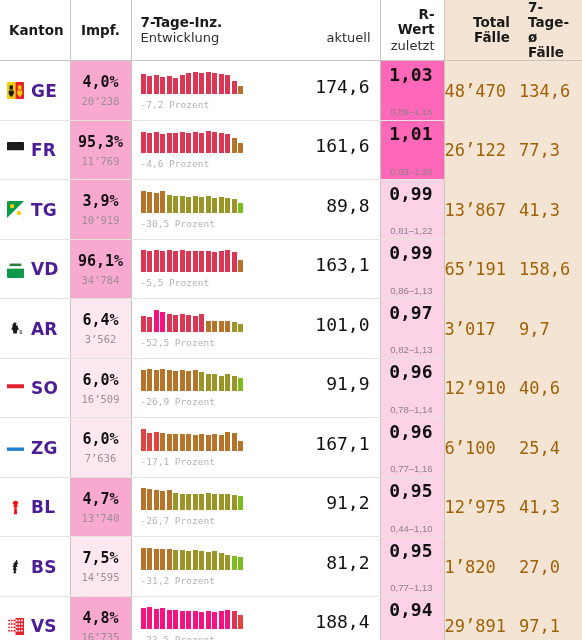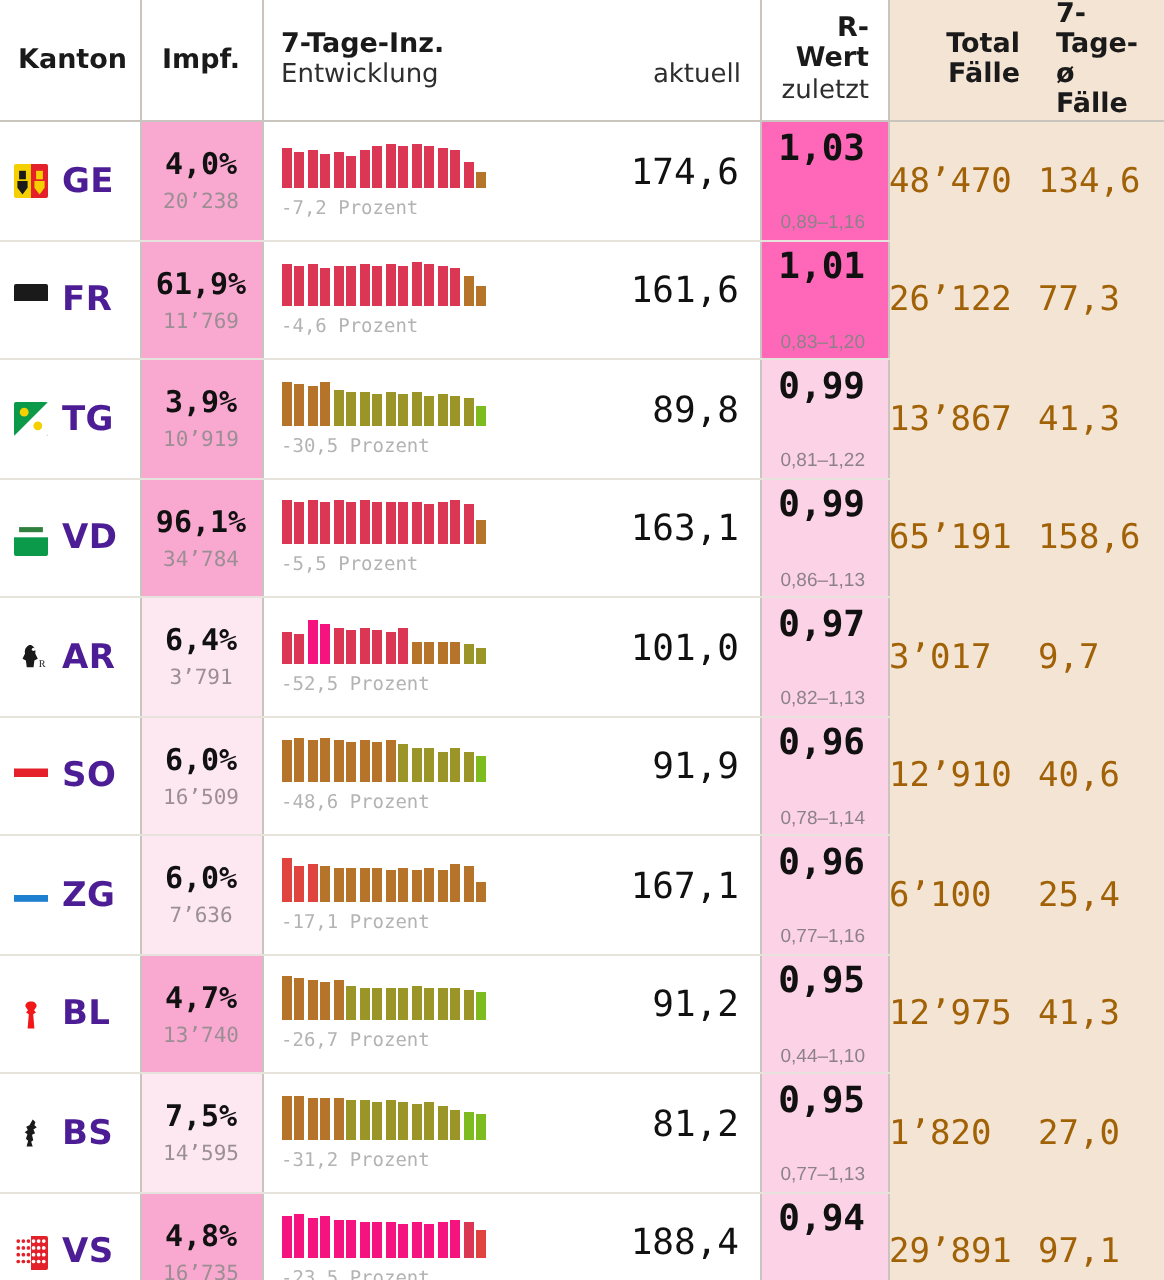--- a/index.html
+++ b/index.html
@@ -318,21 +318,21 @@
           <div class="kanton-inner">
             <span class="flag"><svg viewBox="0 0 20 20">
                 <rect x="0" y="0" width="20" height="10" fill="#1a1a1a"></rect>
                 <rect x="0" y="10" width="20" height="10" fill="#ffffff"></rect>
               </svg></span>
             <span class="kanton-abbr">FR</span>
           </div>
         </td>
         <td class="hairline" style="background:#f9a8d0">
           <div class="impf-inner">
-            <div class="impf-pct">61,9%</div>
+            <div class="impf-pct">95,3%</div>
             <div class="impf-cnt">11’769</div>
           </div>
         </td>
         <td class="spark-cell hairline" colspan="2">
           <div class="spark-wrap">
             <div class="spark-block">
               <div class="bars">
                 <i style="height:21px;background:#dc3655"></i>
                 <i style="height:20px;background:#dc3655"></i>
                 <i style="height:21px;background:#dc3655"></i>
@@ -480,21 +480,21 @@
                 <path d="M9 3 C7 4 6 6 6.5 8 L5 11 l2 1 l0.5 4 h4 L12 12 l2-1 l-1.5-3 C13 6 12 4 10 3 z" fill="#1a1a1a"></path>
                 <circle cx="11.5" cy="5.5" r="1" fill="#ffffff"></circle>
                 <text x="14.5" y="16" font-size="6" fill="#1a1a1a" font-family="serif">R</text>
               </svg></span>
             <span class="kanton-abbr">AR</span>
           </div>
         </td>
         <td class="hairline" style="background:#fde8f2">
           <div class="impf-inner">
             <div class="impf-pct">6,4%</div>
-            <div class="impf-cnt">3’791</div>
+            <div class="impf-cnt">3’562</div>
           </div>
         </td>
         <td class="spark-cell hairline" colspan="2">
           <div class="spark-wrap">
             <div class="spark-block">
               <div class="bars">
                 <i style="height:16px;background:#dc3655"></i>
                 <i style="height:15px;background:#dc3655"></i>
                 <i style="height:22px;background:#f5147f"></i>
                 <i style="height:20px;background:#f5147f"></i>
@@ -556,21 +556,21 @@
                 <i style="height:20px;background:#b5742a"></i>
                 <i style="height:21px;background:#b5742a"></i>
                 <i style="height:19px;background:#9a9526"></i>
                 <i style="height:17px;background:#9a9526"></i>
                 <i style="height:17px;background:#9a9526"></i>
                 <i style="height:15px;background:#9a9526"></i>
                 <i style="height:17px;background:#9a9526"></i>
                 <i style="height:15px;background:#9a9526"></i>
                 <i style="height:13px;background:#7dbb1e"></i>
               </div>
-              <div class="spark-label">-48,6 Prozent</div>
+              <div class="spark-label">-26,9 Prozent</div>
             </div>
             <div class="akt-val">91,9</div>
           </div>
         </td>
         <td class="hairline" style="background:#fcd2e6">
           <div class="rwert-inner">
             <div class="rwert-val">0,96</div>
             <div class="rwert-ci">0,78–1,14</div>
           </div>
         </td>

